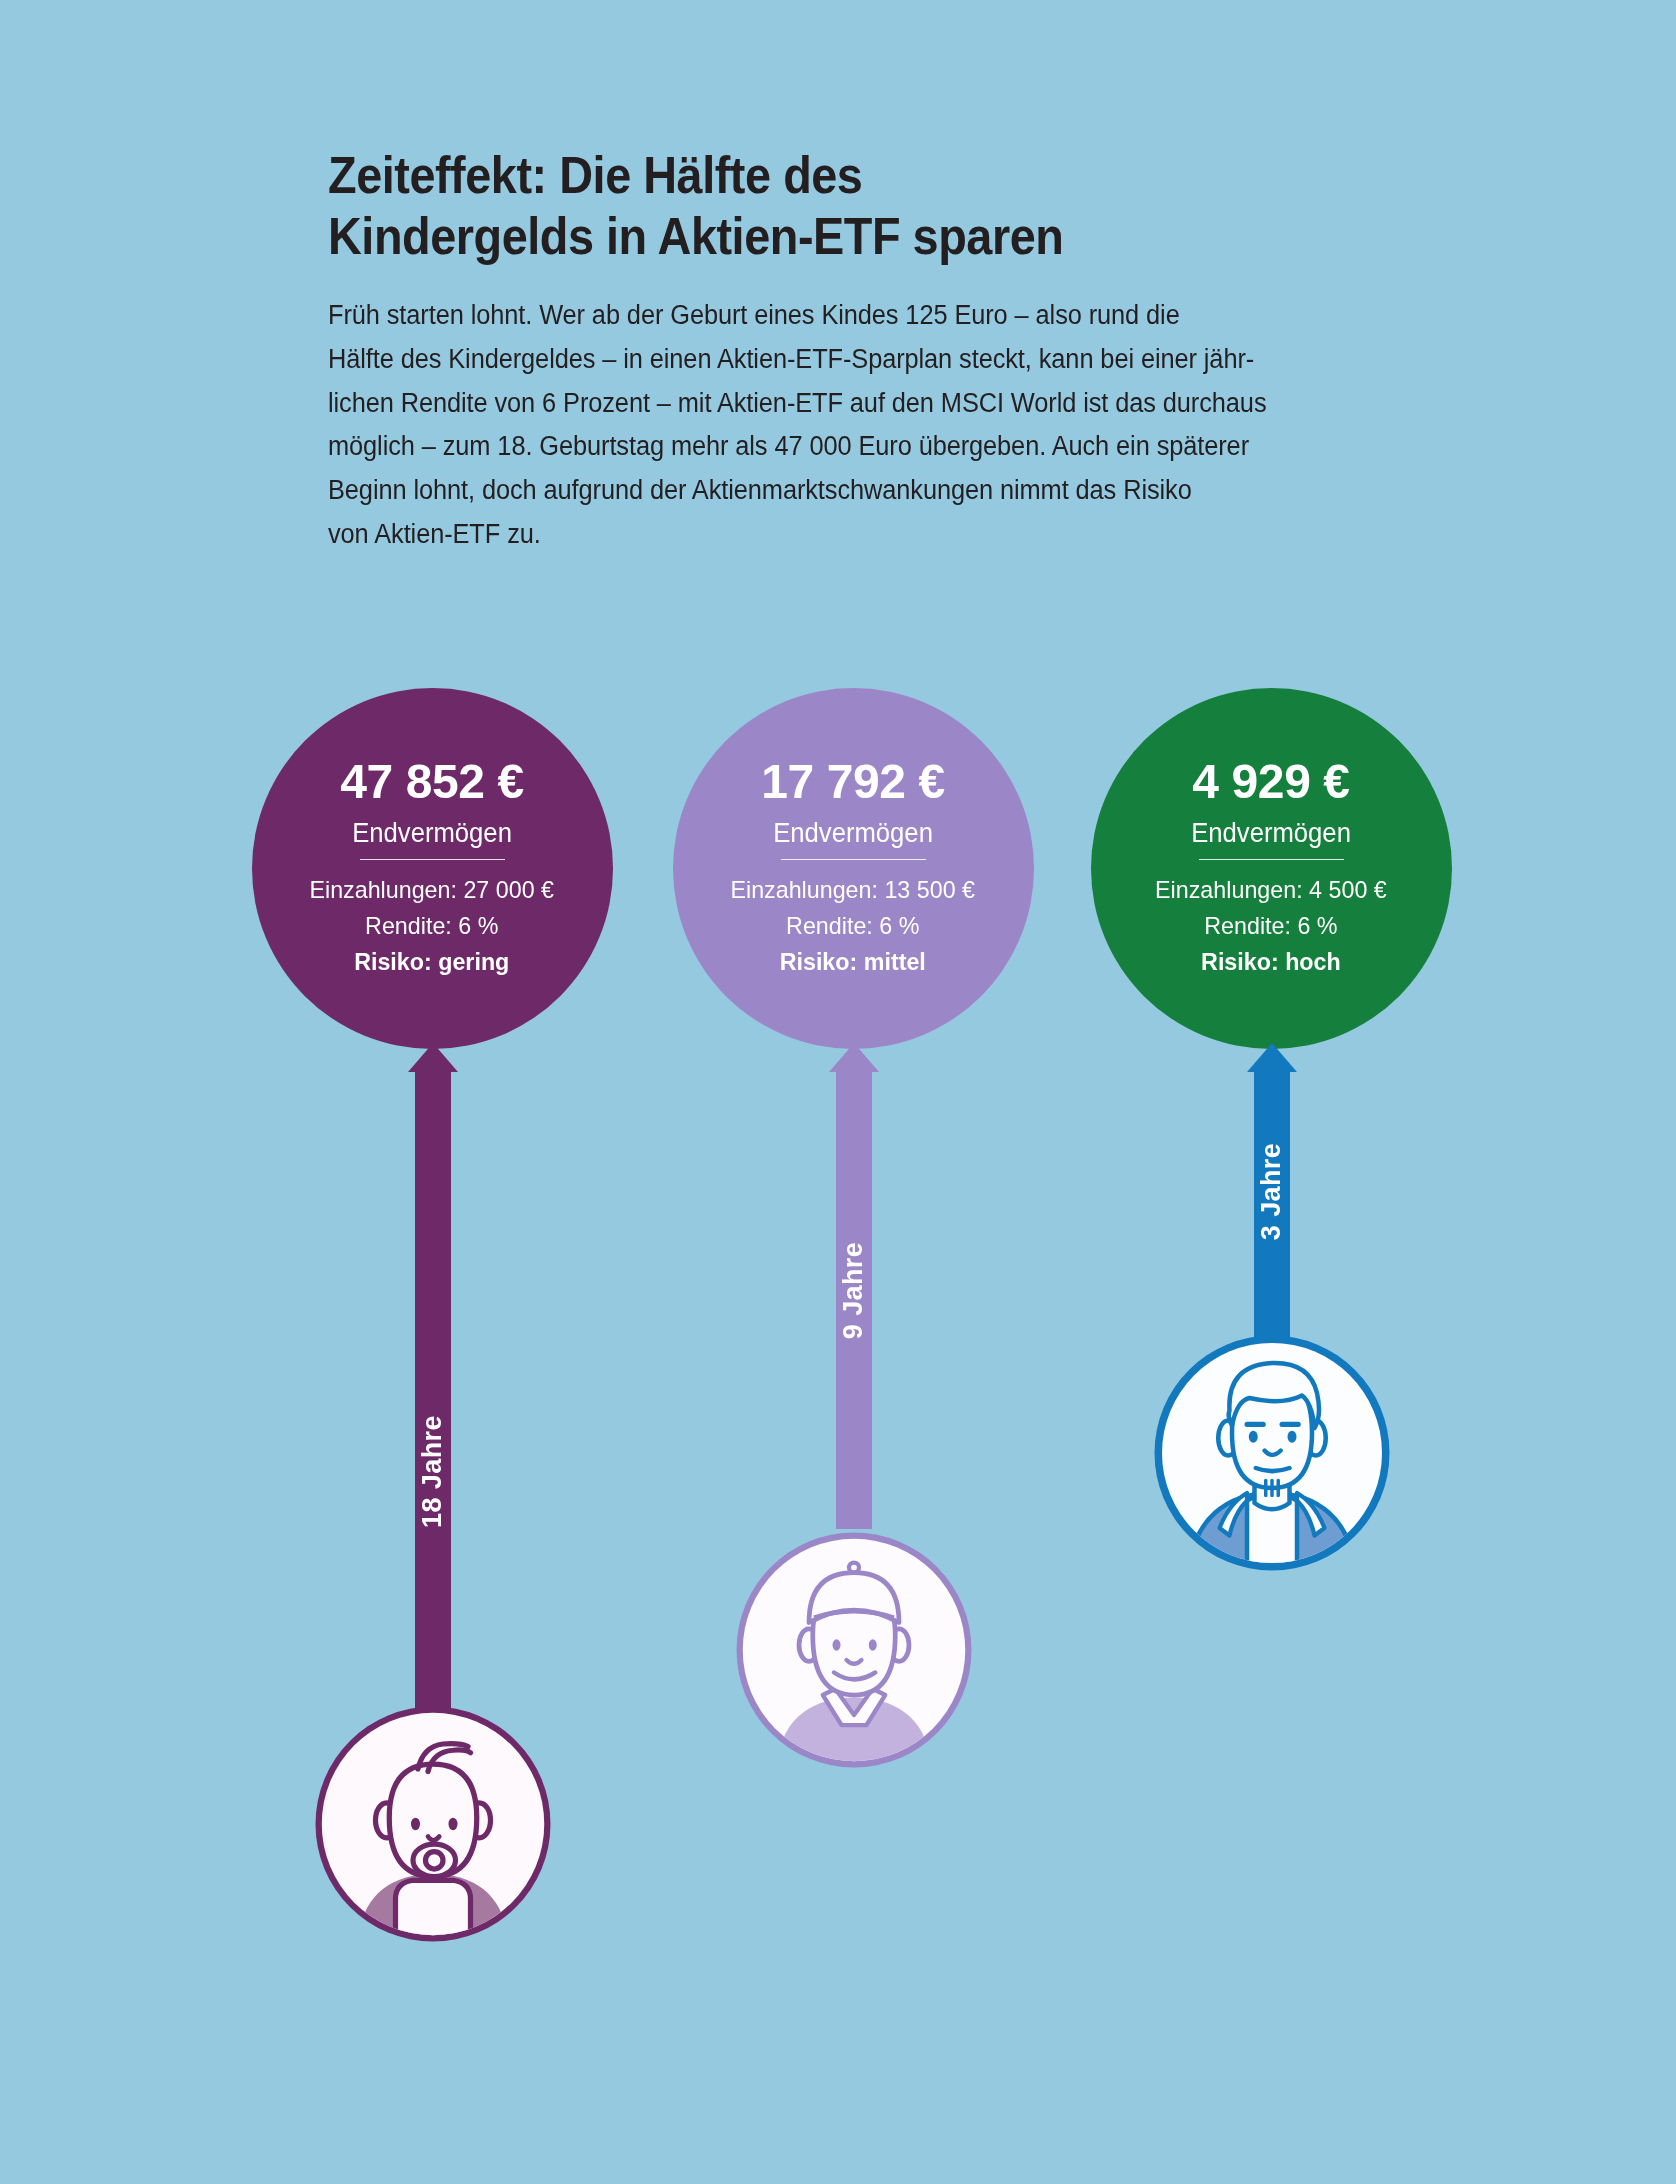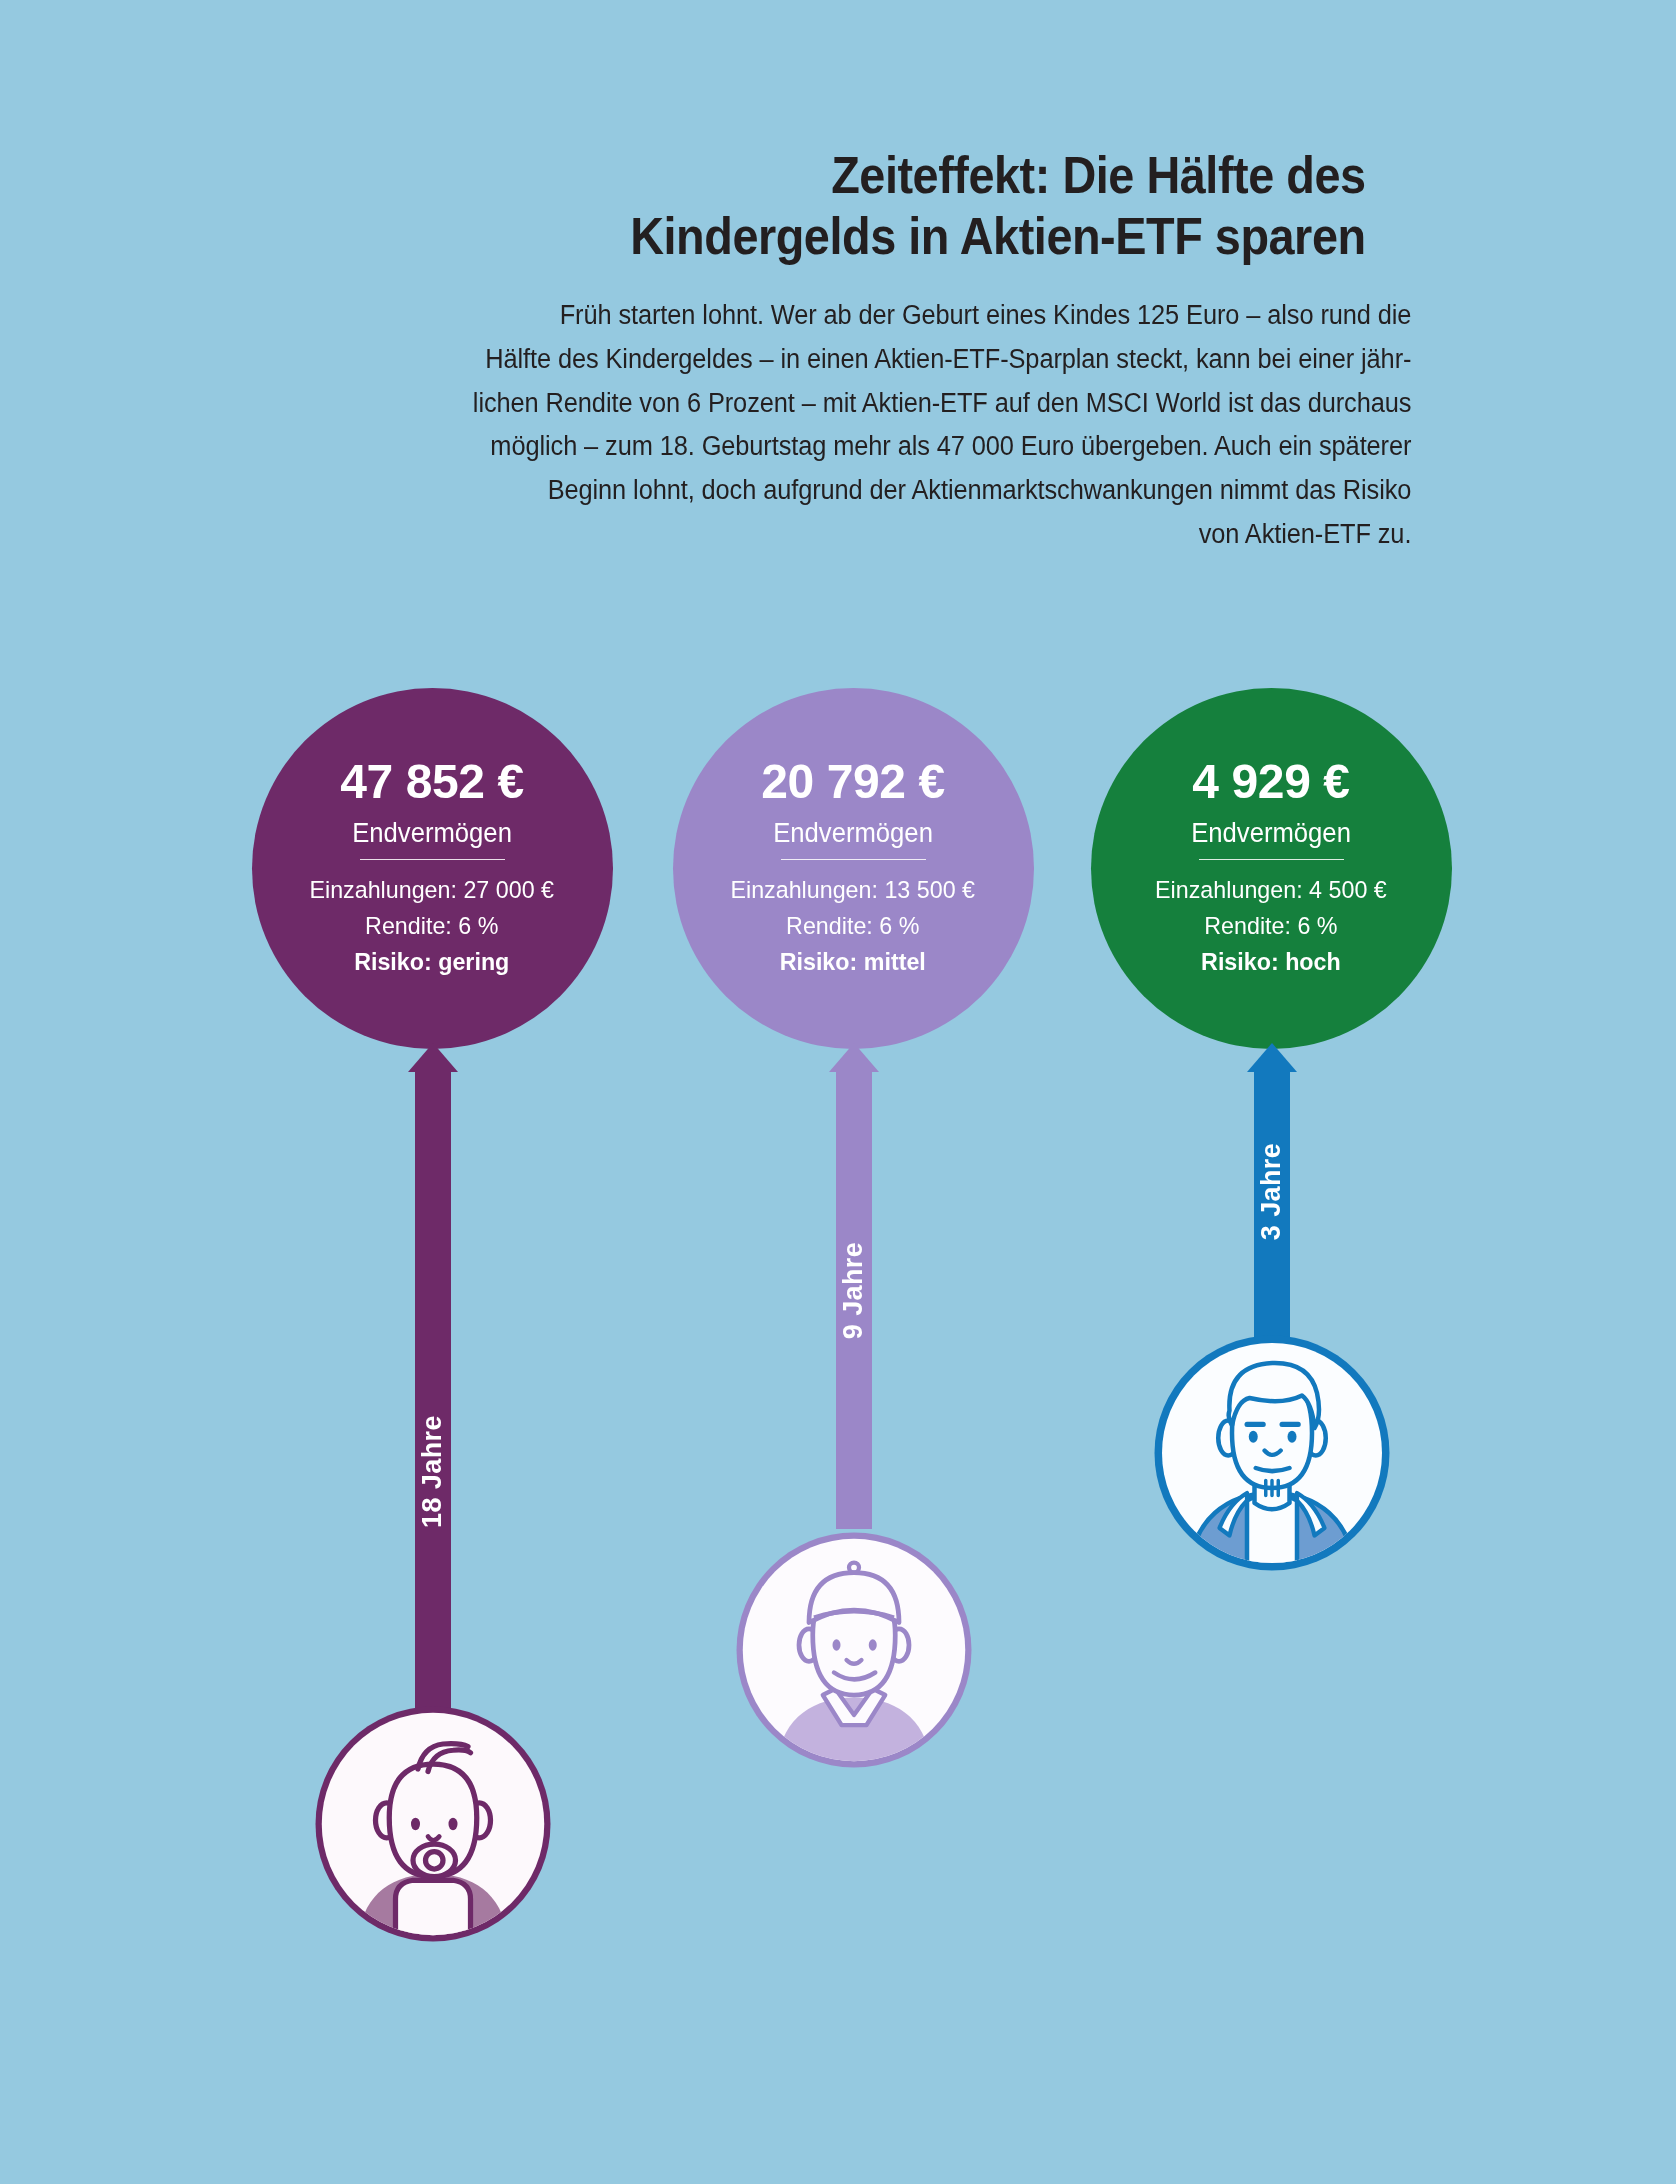--- a/index.html
+++ b/index.html
@@ -11,24 +11,23 @@
     height: 2185px;
     background: #95c9e0;
     font-family: "Liberation Sans", sans-serif;
     overflow: hidden;
     position: relative;
   }
 
   
   .header {
     position: absolute;
-    left: 336px;
+    left: 328px;
     top: 145px;
     width: 1144px;
-    text-align: right;
   }
   .headline {
     font-family: "Liberation Sans", sans-serif;
     font-weight: bold;
     font-size: 52px;
     line-height: 1.17;
     color: #231f20;
     letter-spacing: -0.5px;
     transform: scaleX(0.90);
     transform-origin: left top;
@@ -219,21 +218,21 @@
           <ellipse cx="101" cy="129" rx="17" ry="13" fill="#fdf9fc" stroke="#6e2a68" stroke-width="4.2"></ellipse>
           <circle cx="101" cy="129" r="7" fill="none" stroke="#6e2a68" stroke-width="4.2"></circle>
         </g>
       </svg>
     </div>
   </div>
 
   <div class="col col-1">
 
     <div class="bubble" style="top:688px;background:#9b87c8;">
-      <div class="amount">20 792 €</div>
+      <div class="amount">17 792 €</div>
       <div class="caption">Endvermögen</div>
       <div class="rule"></div>
       <div class="detail">
         <div>Einzahlungen: 13 500 €</div>
         <div>Rendite: 6 %</div>
         <div class="risk">Risiko: mittel</div>
       </div>
     </div>
 
     <div class="arrow" style="top:1043px;height:486px;">

